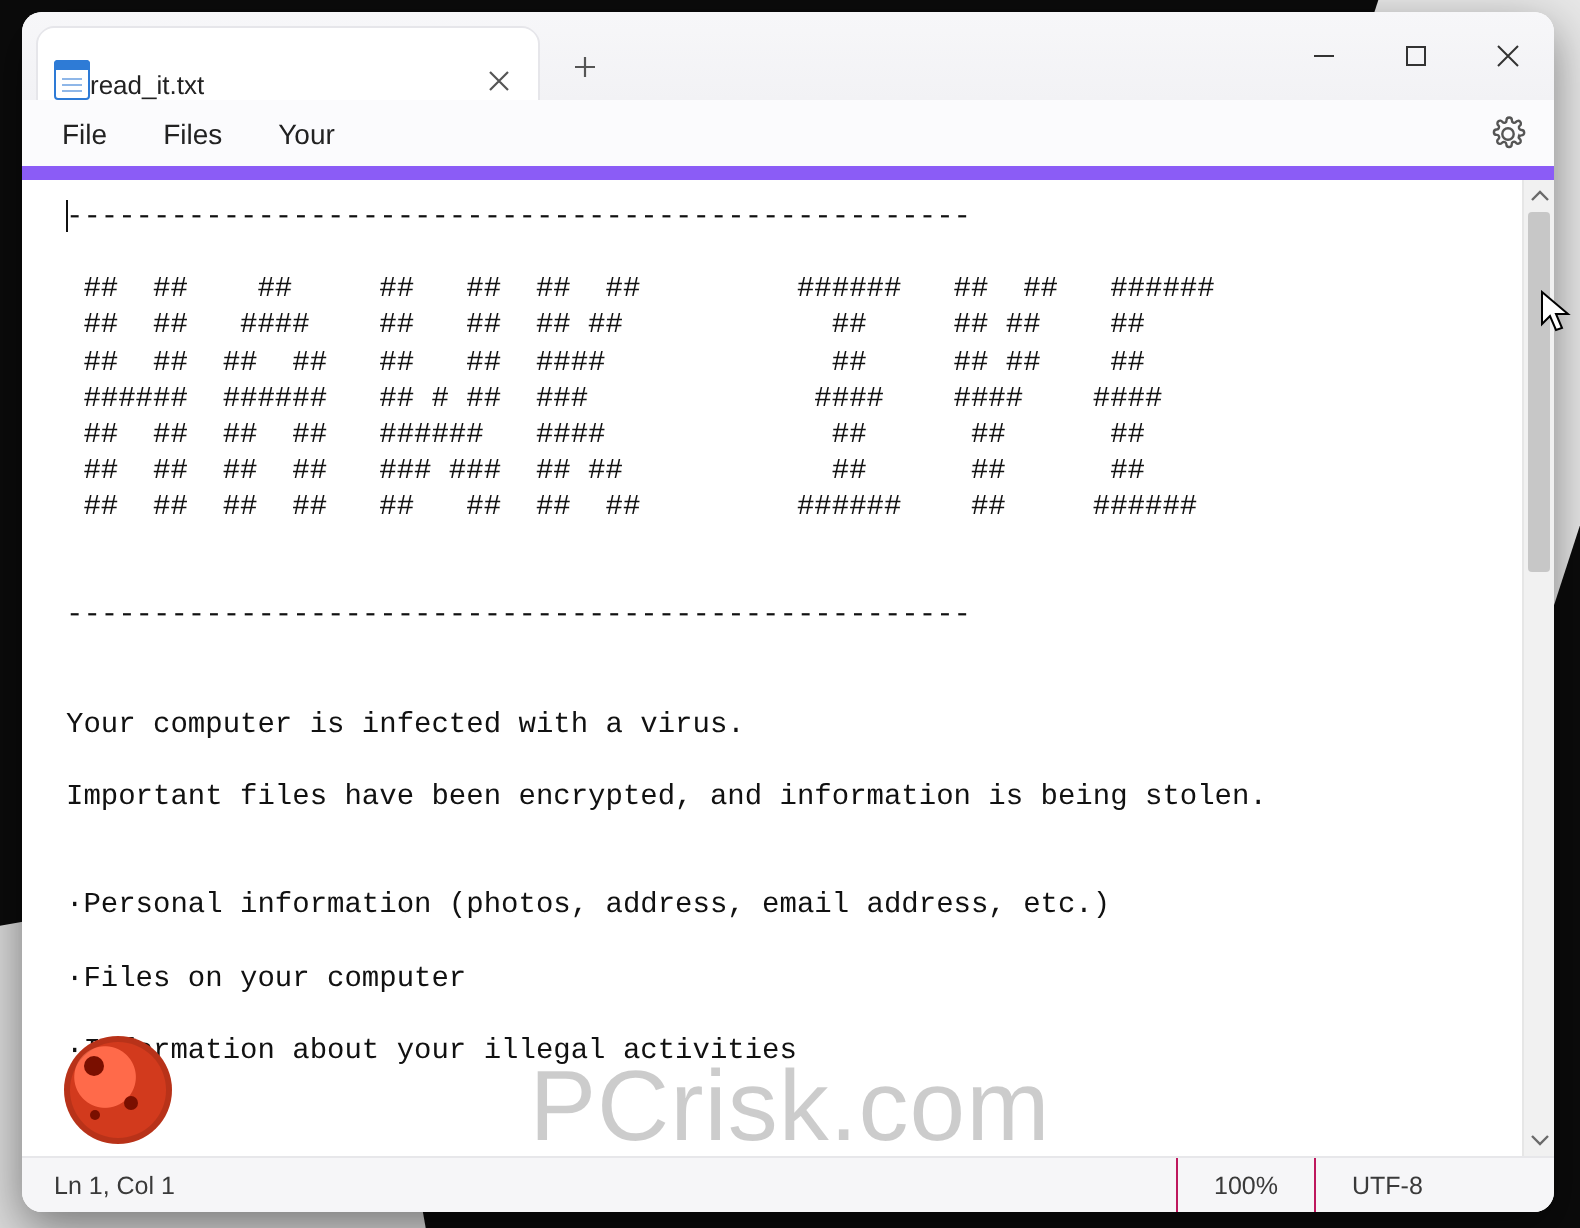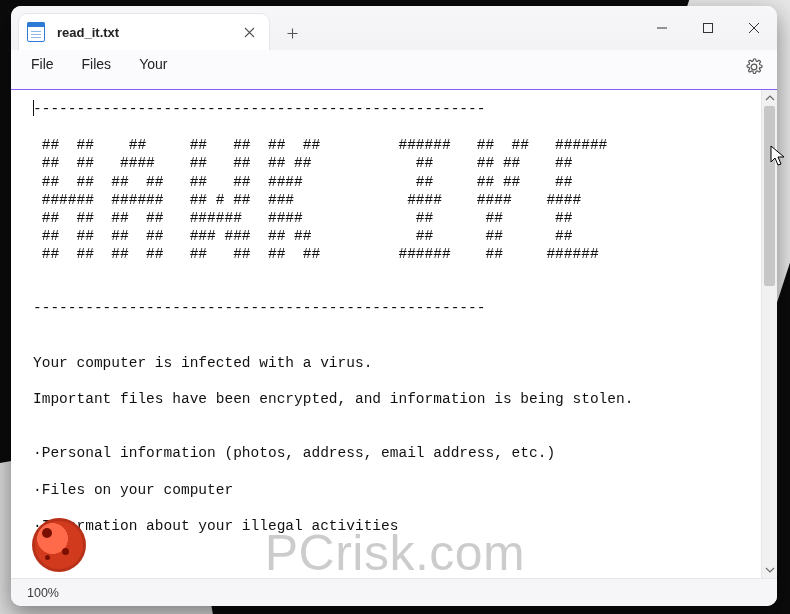--- a/index.html
+++ b/index.html
@@ -8,52 +8,52 @@
 
   .bg-decor { position: absolute; inset: 0; z-index: 0; background:#0b0b0b; }
   .bg-decor::before, .bg-decor::after { content:""; position:absolute; background:#fff; }
   .bg-decor::before { right:-40px; top:-80px; width:180px; height:420px; transform:skew(-18deg,6deg); opacity:.9; }
   .bg-decor::after  { left:-60px; bottom:-60px; width:260px; height:220px; transform:skew(10deg,-10deg); opacity:.85; }
 
   .window { position:absolute; left:11px; top:6px; width:766px; height:600px; background:#fff; border-radius:10px; box-shadow:0 8px 24px rgba(0,0,0,.45); display:flex; flex-direction:column; z-index:2; overflow:hidden; }
 
   
   .titlebar { height:44px; display:flex; align-items:flex-end; background:linear-gradient(#f7f7f9,#f2f2f5); }
-  .tab { margin-left:8px; height:36px; display:flex; align-items:center; background:#fff; border-top-left-radius:8px; border-top-right-radius:8px; padding:0 10px 0 8px; box-shadow:0 -1px 0 #e6e6ea, 1px 0 0 #e6e6ea, -1px 0 0 #e6e6ea; gap:12px; min-width:250px;font-weight:bold; }
+  .tab { margin-left:8px; height:36px; display:flex; align-items:flex-end; background:#fff; border-top-left-radius:8px; border-top-right-radius:8px; padding:0 10px 0 8px; box-shadow:0 -1px 0 #e6e6ea, 1px 0 0 #e6e6ea, -1px 0 0 #e6e6ea; gap:0; min-width:250px; }
   .notepad-icon { width:18px; height:20px; background:#fff; border:1px solid #2e7bd6; border-radius:2px; position:relative; }
   .notepad-icon::before { content:""; position:absolute; left:-1px; right:-1px; top:-1px; height:5px; background:#2e7bd6; border-top-left-radius:2px; border-top-right-radius:2px; }
   .notepad-icon::after { content:""; position:absolute; left:3px; right:3px; top:8px; height:1px; background:#8fb7e8; box-shadow:0 3px 0 #8fb7e8, 0 6px 0 #8fb7e8; }
   .tab-title { font-size:13px; color:#222; flex:1; }
   .tab-close { width:20px; height:20px; display:flex; align-items:center; justify-content:center; border-radius:4px; color:#555; }
   .addtab { width:34px; height:34px; display:flex; align-items:center; justify-content:center; color:#555; margin-left:6px; border-radius:6px; }
   .titlespacer { flex:1; }
   .winbtn { width:46px; height:44px; display:flex; align-items:center; justify-content:center; color:#333; }
   .winbtn svg, .tab-close svg, .addtab svg { display:block; }
 
   
-  .menubar { height:40px; display:flex; padding:0 6px; border-bottom:1px solid #8b5cf6; background:#fbfbfd; }
+  .menubar { height:40px; display:flex; align-items:center; padding:0 6px; border-bottom:7px solid #8b5cf6; background:#fbfbfd; }
   .menu-item { padding:6px 14px; font-size:14px; color:#222; border-radius:4px; }
   .menuspacer { flex:1; }
   .settings-btn { width:34px; height:34px; display:flex; align-items:center; justify-content:center; border-radius:4px; color:#555; }
 
   
   .editor-wrap { flex:1; position:relative; background:#fff; }
   .editor { position:absolute; left:0; right:16px; top:0; bottom:0; overflow:hidden; }
   pre.content { font-family:"Consolas","Courier New",monospace; font-size:14.5px; line-height:1.25; color:#111; padding:10px 0 14px 22px; white-space:pre; }
   .caret { position:absolute; left:22px; top:10px; width:1px; height:16px; background:#111; }
 
   
   .vscroll { position:absolute; right:0; top:0; bottom:0; width:16px; background:#f1f1f1; border-left:1px solid #e6e6e6; }
   .vscroll .arrow { height:16px; display:flex; align-items:center; justify-content:center; color:#6a6a6a; }
   .vscroll .track { position:absolute; top:16px; bottom:16px; left:0; right:0; }
   .vscroll .thumb { position:absolute; left:2px; right:2px; top:0; height:180px; background:#c7c7c7; border-radius:2px; }
 
   
   .statusbar { height:28px; border-top:1px solid #e7e7ea; background:#f6f6f8; display:flex; align-items:center; font-size:12.5px; color:#3a3a3a; }
-  .status-cell { padding:0 18px; height:100%; display:flex; align-items:center; border-left:7px solid #be185d; }
+  .status-cell { padding:0 18px; height:100%; display:flex; align-items:center; border-left:1px solid #be185d; }
   .status-cell:first-child { border-left:none; padding-left:16px; flex:1; }
 
   
   .watermark { position:absolute; left:0; right:0; top:0; bottom:0; pointer-events:none; display:flex; align-items:flex-end; justify-content:center; z-index:5; }
   .wm-text { font-family:Arial,sans-serif; font-weight:400; font-size:50px; letter-spacing:.5px; color:rgba(0,0,0,.20); transform:translateY(-32px); }
   .wm-dot { position:absolute; bottom:42px; left:32px; width:54px; height:54px; border-radius:50%; background:radial-gradient(circle at 38% 38%, #ff6a4a 0 32%, #d23a1d 33% 100%); box-shadow:inset 0 0 0 3px rgba(0,0,0,.12); pointer-events:none; z-index:5; }
   .wm-dot::before, .wm-dot::after { content:""; position:absolute; border-radius:50%; }
   .wm-dot::before { width:10px; height:10px; left:10px; top:10px; background:#7a0f00; }
   .wm-dot::after  { width:7px; height:7px; left:30px; top:30px; background:#7a0f00; box-shadow:-18px 6px 0 -1px #7a0f00; }
 
@@ -152,21 +152,23 @@
       </div>
       <div class="arrow" style="position:absolute;bottom:0;left:0;right:0;">
         <svg width="10" height="10" viewBox="0 0 10 10">
             <path d="M1 3 L5 7 L9 3" fill="none" stroke="currentColor" stroke-width="1.2"></path>
           </svg>
       </div>
     </div>
   </div>
 
   <div class="statusbar">
+    <span class="status-cell">Ln 1, Col 1</span>
     <span class="status-cell">100%</span>
+    <span class="status-cell" style="min-width:120px">UTF-8</span>
   </div>
 
 </div>
 
 <div class="wm-dot"></div>
 <div class="watermark">
   <span class="wm-text">PCrisk.com</span>
 </div>
 
 <svg class="cursor" width="16" height="22" viewBox="0 0 16 22">

